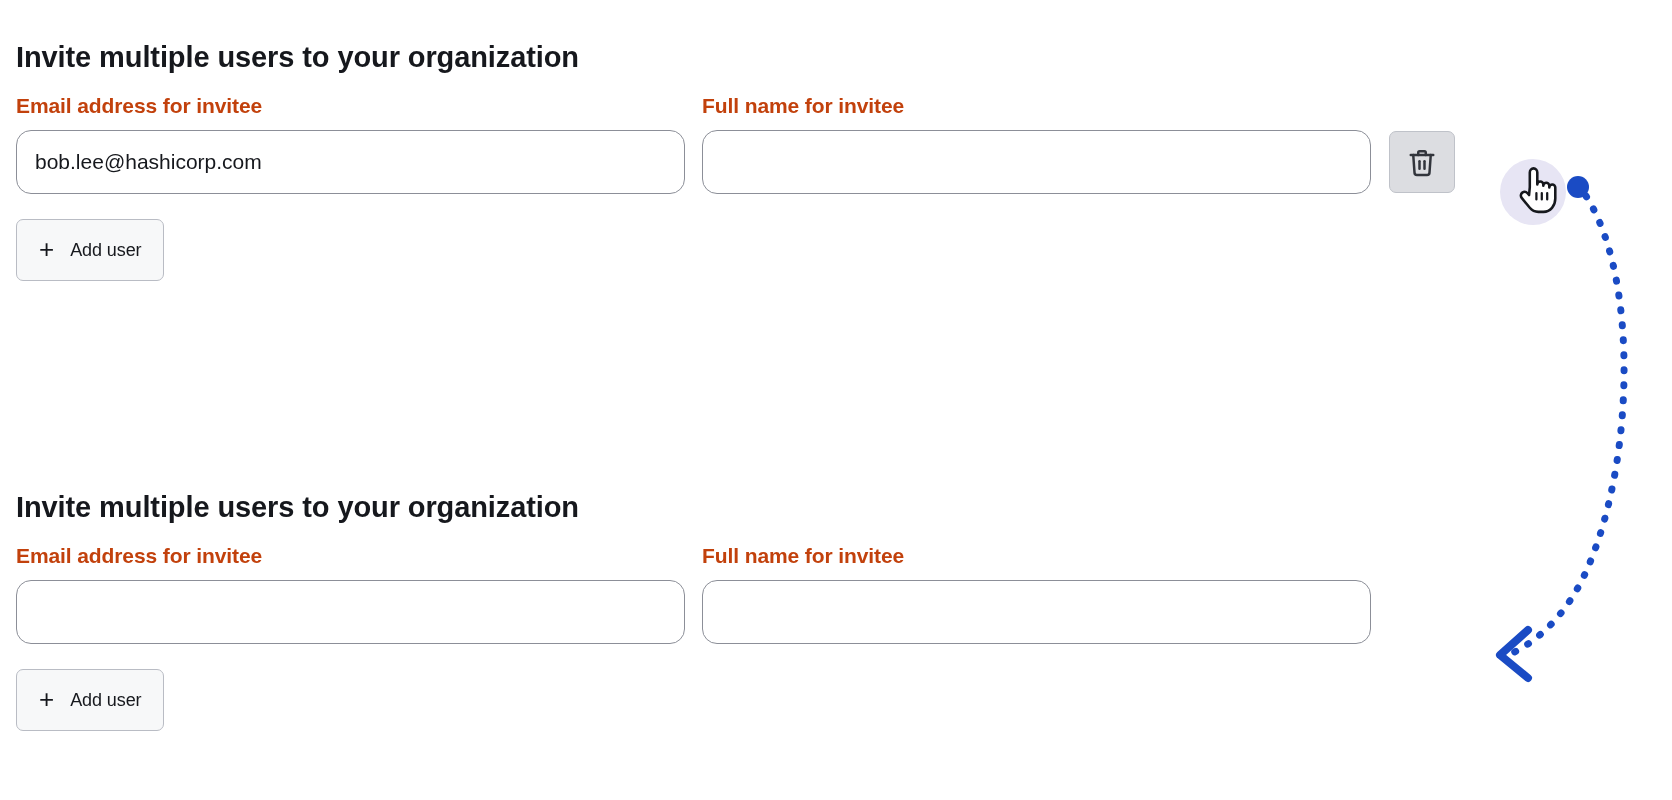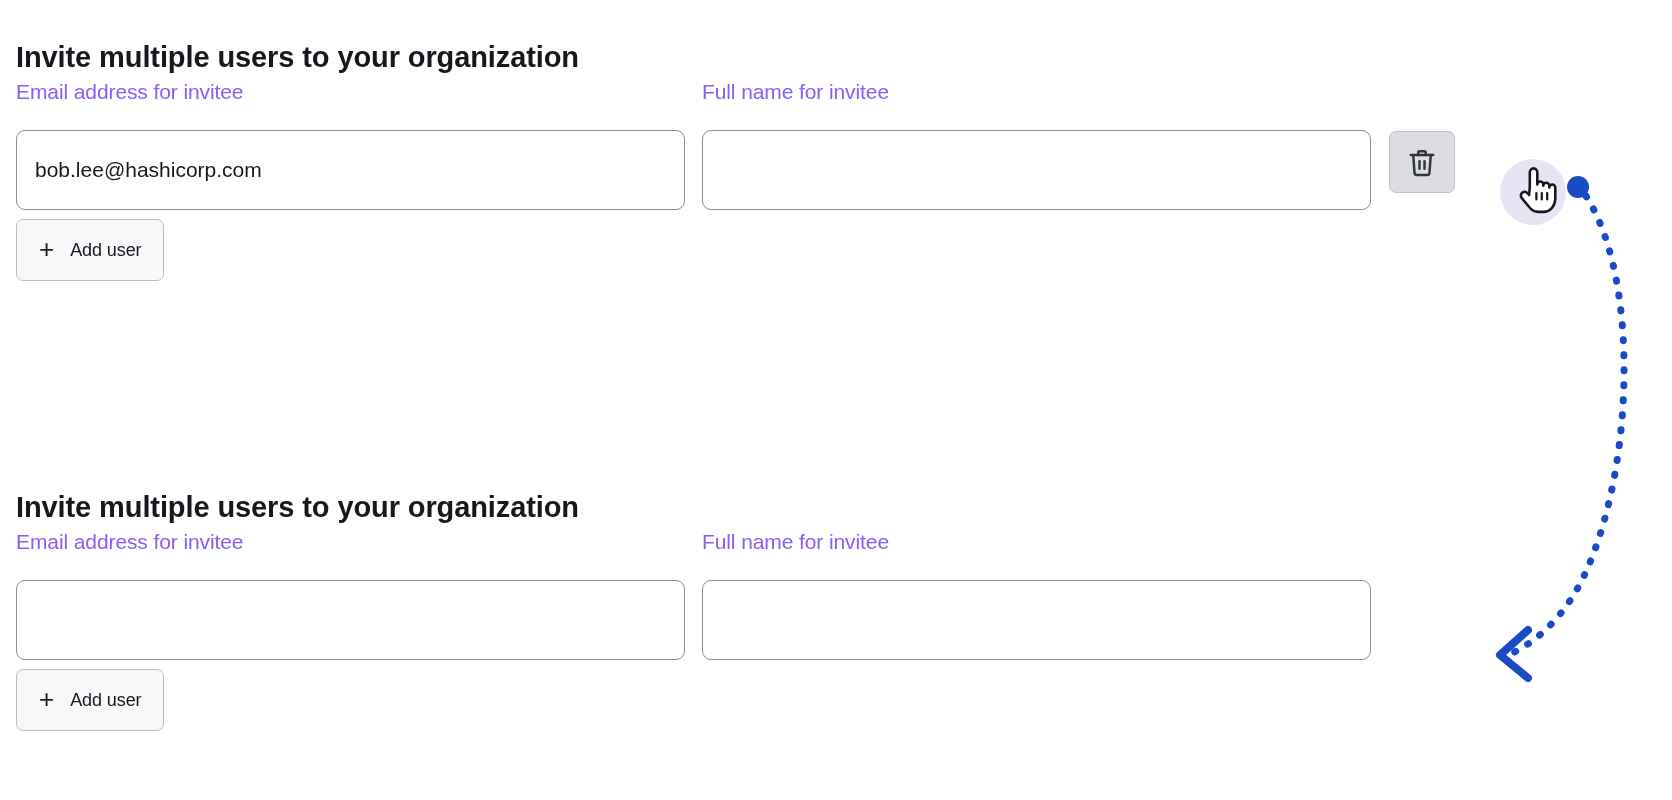--- a/index.html
+++ b/index.html
@@ -33,37 +33,37 @@
     font-size: 29px;
     font-weight: bold;
     color: #16181d;
     letter-spacing: -0.1px;
     white-space: nowrap;
     margin-top: 23px;
   }
 
   .field-label {
     position: absolute;
-    top: 80px;
+    top: 94px;
     font-size: 21px;
-    font-weight: normal;
-    color: #8b5cf6;
+    font-weight: bold;
+    color: #c2410c;
     letter-spacing: -0.1px;
     white-space: nowrap;
   }
   .label-email { left: 16px; }
   .label-name  { left: 702px; }
 
   .text-input {
     position: absolute;
     top: 130px;
-    height: 80px;
+    height: 64px;
     background: #ffffff;
     border: 1.6px solid #8c8f98;
-    border-radius: 9px;
+    border-radius: 15px;
     font-family: "Liberation Sans", sans-serif;
     font-size: 21px;
     color: #16181d;
     padding: 0 18px;
     outline: none;
   }
   .input-email { left: 16px;  width: 669px; }
   .input-name  { left: 702px; width: 669px; }
   .text-input::placeholder { color: #9aa0a6; }
 

